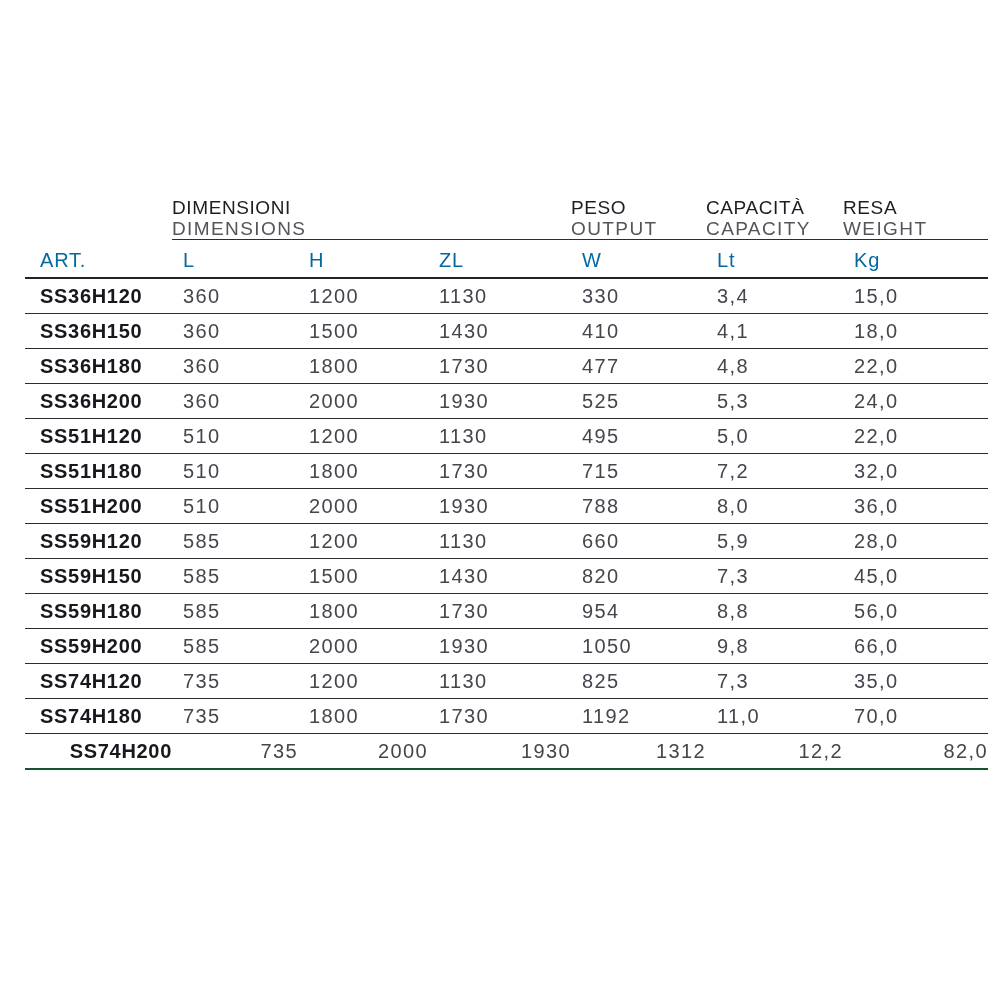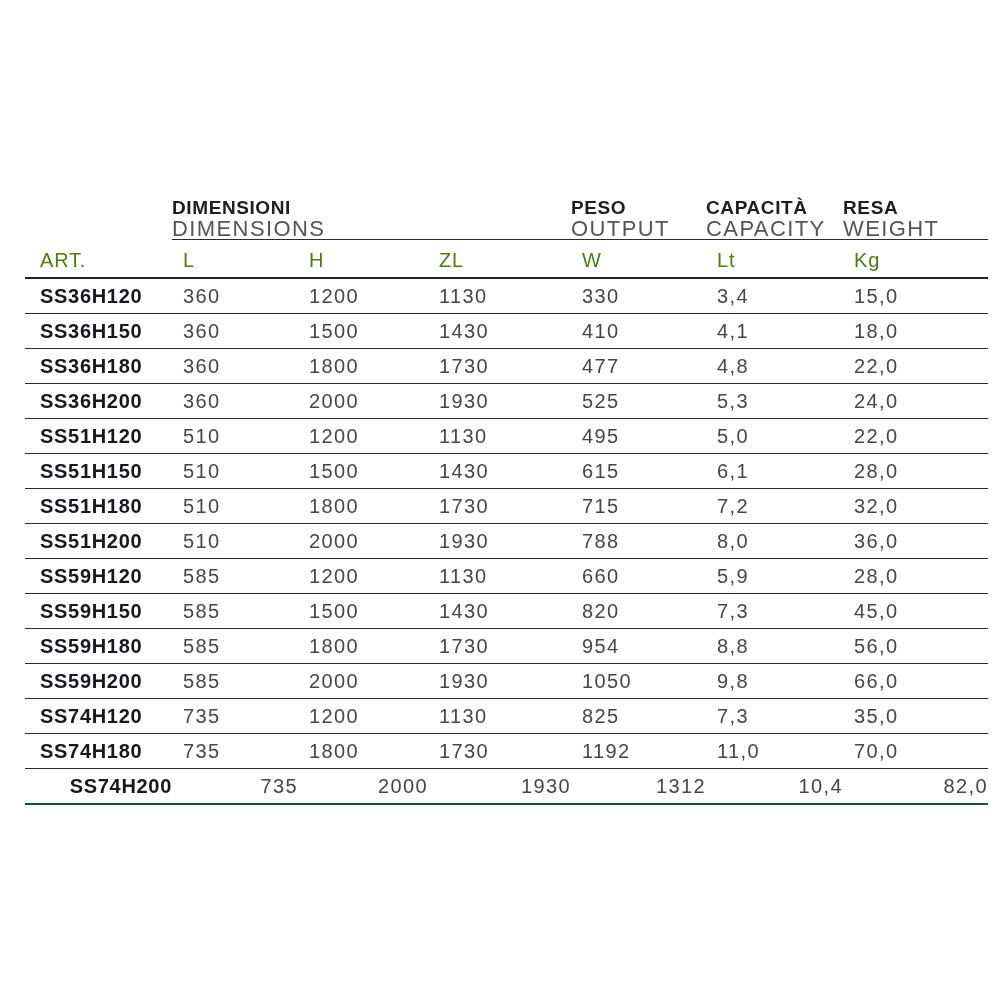--- a/index.html
+++ b/index.html
@@ -30,44 +30,44 @@
     vertical-align: top;
     font-weight: 400;
   }
   tr.group-row th.grp {
     border-bottom: 1px solid #2b2b31;
   }
   tr.group-row th.grp .inner { padding-left: 11px; }
   .group-title {
     display: block;
     font-size: 19px;
-    font-weight: 700;
+    font-weight: 400;
     color: #1d1d24;
     letter-spacing: 0.6px;
     line-height: 21px;
     white-space: nowrap;
   }
   .group-sub {
     display: block;
-    font-size: 22px;
+    font-size: 19px;
     font-weight: 400;
     color: #54545b;
     letter-spacing: 1.4px;
     line-height: 21px;
     white-space: nowrap;
   }
   
   tr.cols-row th {
     height: 32px;
     padding: 0 0 5px 11px;
     text-align: left;
     vertical-align: bottom;
     font-size: 20px;
     font-weight: 400;
-    color: #4d7c0f;
+    color: #0369a1;
     letter-spacing: 0.8px;
     border-bottom: 2px solid #222228;
   }
   tr.cols-row th.art-col { padding-left: 15px; }
   
   tbody td {
     height: 34px;
     padding: 0 0 0 11px;
     font-size: 20px;
     font-weight: 400;
@@ -181,29 +181,20 @@
         <tr>
           <td class="art-cell">SS51H120</td>
           <td>510</td>
           <td>1200</td>
           <td>1130</td>
           <td>495</td>
           <td>5,0</td>
           <td>22,0</td>
         </tr>
         <tr>
-          <td class="art-cell">SS51H150</td>
-          <td>510</td>
-          <td>1500</td>
-          <td>1430</td>
-          <td>615</td>
-          <td>6,1</td>
-          <td>28,0</td>
-        </tr>
-        <tr>
           <td class="art-cell">SS51H180</td>
           <td>510</td>
           <td>1800</td>
           <td>1730</td>
           <td>715</td>
           <td>7,2</td>
           <td>32,0</td>
         </tr>
         <tr>
           <td class="art-cell">SS51H200</td>
@@ -267,18 +258,18 @@
           <td>1192</td>
           <td>11,0</td>
           <td>70,0</td>
         </tr>
         <tr>
           <td class="art-cell">SS74H200</td>
           <td>735</td>
           <td>2000</td>
           <td>1930</td>
           <td>1312</td>
-          <td>10,4</td>
+          <td>12,2</td>
           <td>82,0</td>
         </tr>
       </tbody>
   </table>
 </div>
 
 </body></html>

